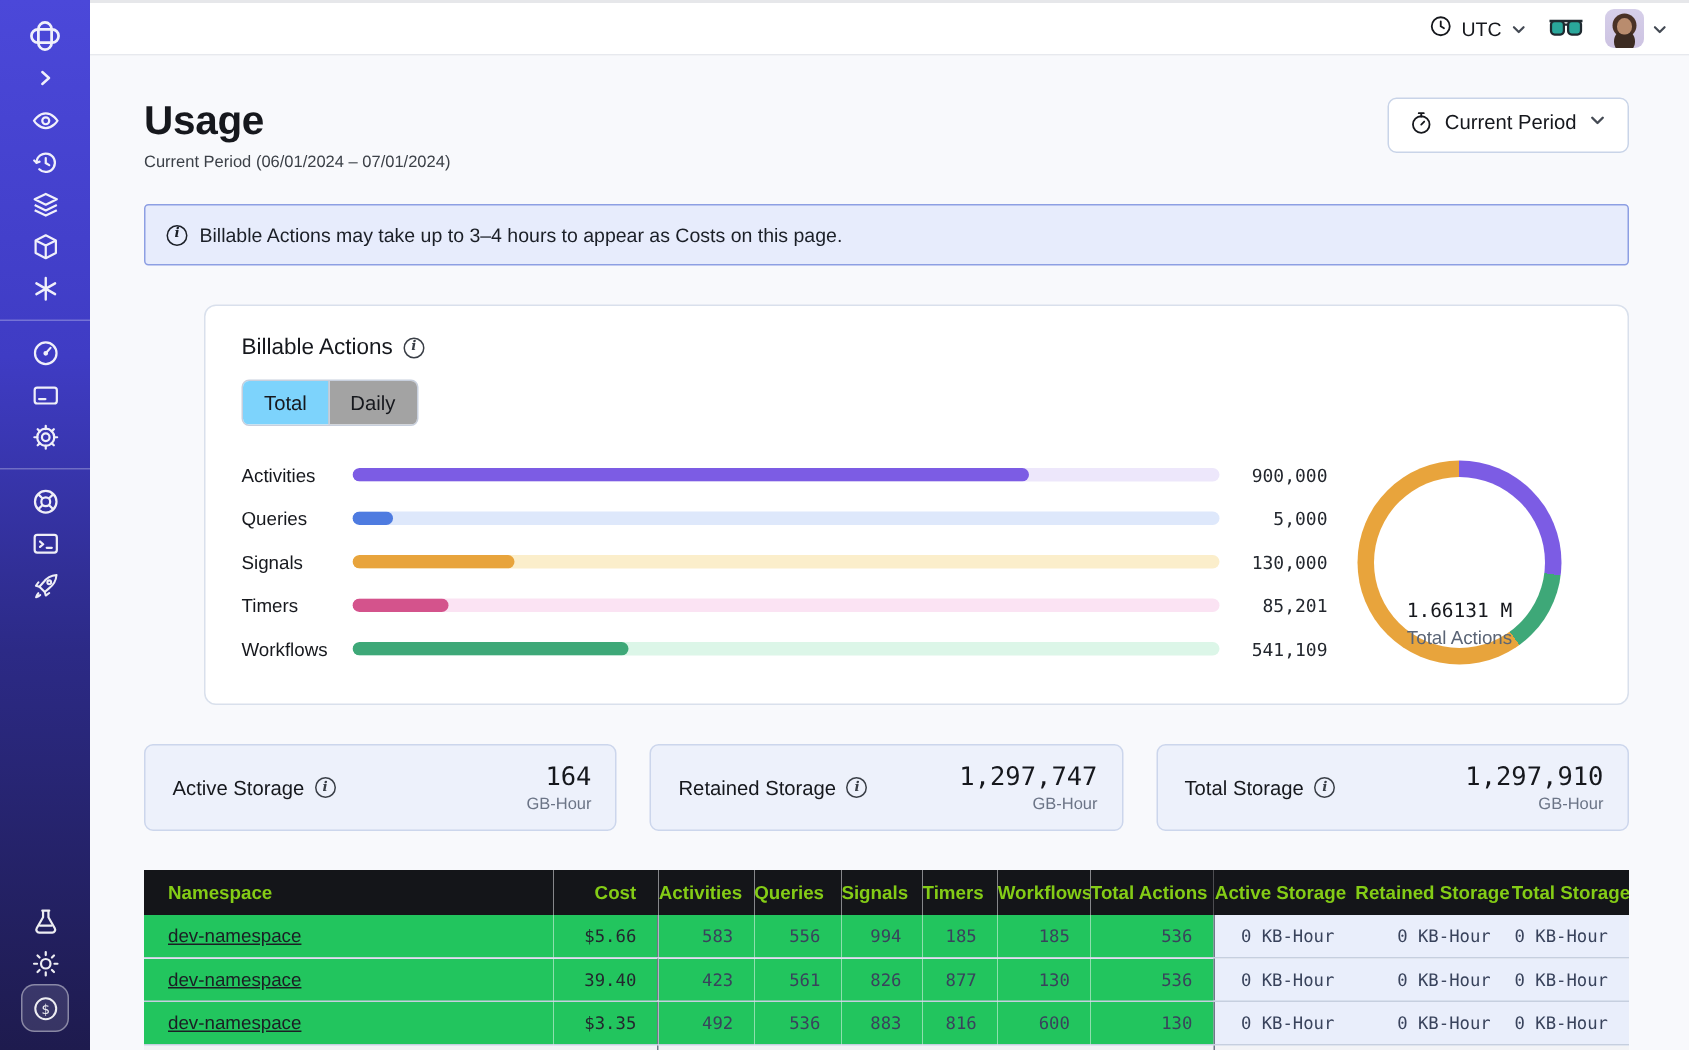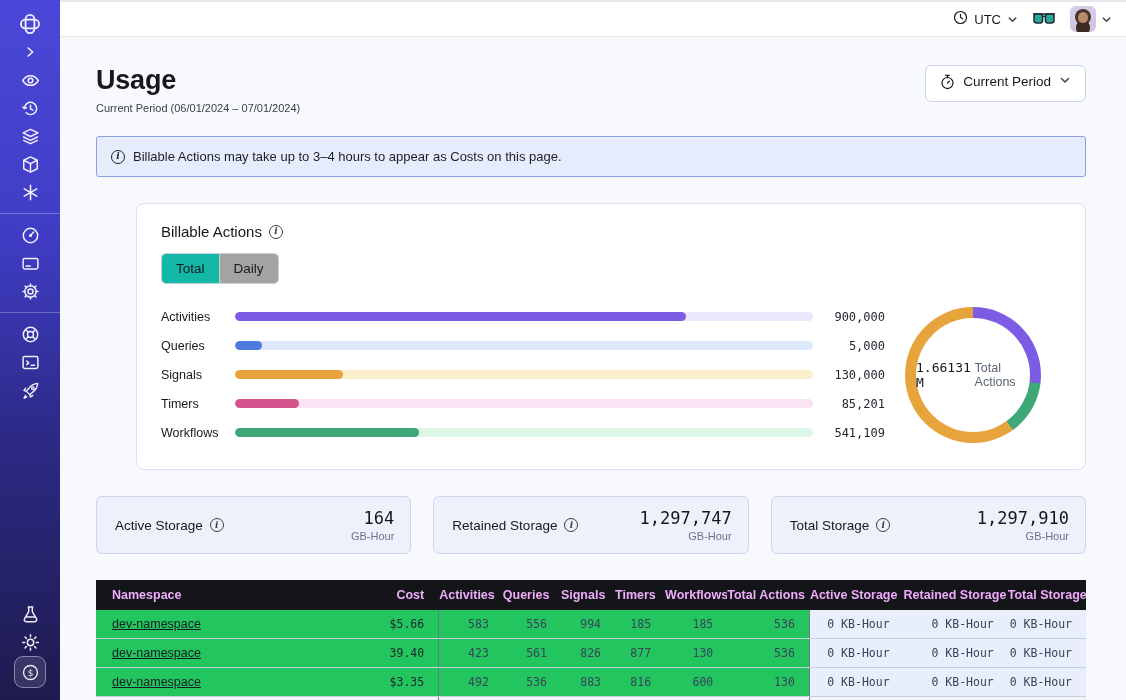--- a/index.html
+++ b/index.html
@@ -47,52 +47,52 @@
     display:inline-flex; align-items:center; justify-content:center;
     font:italic 600 9px "DejaVu Serif", serif; line-height:1; }
 
   
   .card { background:#fff; border:1px solid #d9e0ec; border-radius:8px; }
   .billable { margin-top:26px; padding:19px 24px 22px; position:relative;margin-left:40px; }
   .card-title { display:flex; align-items:center; gap:7px; font-size:15px; font-weight:500; }
   .card-title .info-i { color:#3a3f47; cursor:pointer; }
   .segmented { display:inline-flex; margin-top:13px; border:1px solid #c7cfdd; border-radius:5px; overflow:hidden; }
   .seg-btn { padding:7px 14px; font:400 13.5px "Liberation Sans",sans-serif; background:#a3a3a3; border:none; cursor:pointer; color:#16181d; }
-  .seg-btn.active { background:#14b8a6; }
+  .seg-btn.active { background:#7dd3fc; }
   .seg-btn + .seg-btn { border-left:1px solid #c7cfdd; }
 
   .chart-flex { display:flex; align-items:center; margin-top:18px; }
   .bars { flex:1; min-width:0; }
   .bar-row { display:flex; align-items:center; height:29px; }
   .bar-label { width:74px; flex:0 0 74px; font-size:12.5px; color:#16181d; }
   .bar-track { flex:1; height:9px; border-radius:5px; overflow:hidden; }
   .bar-fill { height:100%; border-radius:5px; }
   .bar-val { width:72px; flex:0 0 72px; text-align:right; font:12px "DejaVu Sans Mono",monospace; color:#23272e; }
 
   .donut-wrap { flex:0 0 176px; display:flex; justify-content:center; }
   .donut { width:136px; height:136px; border-radius:50%; position:relative; }
   .donut-hole { position:absolute; inset:11px; background:#fff; border-radius:50%;
-    display:flex; flex-direction:row; align-items:center; justify-content:flex-start; gap:3px; }
+    display:flex; flex-direction:column; align-items:center; justify-content:flex-end; gap:3px; }
   .donut-val { font:13px "DejaVu Sans Mono",monospace; color:#16181d; }
   .donut-cap { font-size:12.5px; color:#5a6475; }
 
   
   .storage-row { display:flex; gap:22px; margin-top:26px; }
   .storage-card { flex:1; background:#edf1fb; border:1px solid #ccd6ec; border-radius:6px;
     height:58px; display:flex; align-items:center; justify-content:space-between; padding:0 16px 0 18px; }
   .storage-label { display:flex; align-items:center; gap:7px; font-size:13.5px; color:#16181d; }
   .storage-label .info-i { color:#3a3f47; cursor:pointer; }
   .storage-num { text-align:right; }
   .storage-val { font:17px "DejaVu Sans Mono",monospace; color:#16181d; }
   .storage-unit { font-size:11px; color:#6b7486; margin-top:2px; }
 
   
   .table-wrap { margin-top:26px; }
   table { width:100%; border-collapse:collapse; table-layout:fixed; }
-  thead th { background:#141519; color:#f0abfc; font:600 12.5px "Liberation Sans",sans-serif;
+  thead th { background:#141519; color:#84cc16; font:600 12.5px "Liberation Sans",sans-serif;
     padding:8px 14px 8px 0; text-align:right; white-space:nowrap; overflow:hidden; }
   thead th.c-name { text-align:left; padding-left:16px; }
   tbody td { background:#22c55e; border-bottom:1px solid #c6cfdf; padding:7px 14px 7px 0;
     text-align:right; font:11.5px "DejaVu Sans Mono",monospace; color:#39435c; white-space:nowrap; overflow:hidden; }
   tbody td.c-name { text-align:left; padding-left:16px; font:12.5px "Liberation Sans",sans-serif; }
   tbody td.c-name a { color:#1b1e24; text-decoration:underline; cursor:pointer; }
   tbody td.c-cost { color:#23272e; }
   td.v1, th.v1 { border-left:1px solid #6f7787; }
   td.v2, th.v2 { border-left:1px solid #6f7787; }
   thead th.v1, thead th.v2 { border-left:1px solid #141519; }

